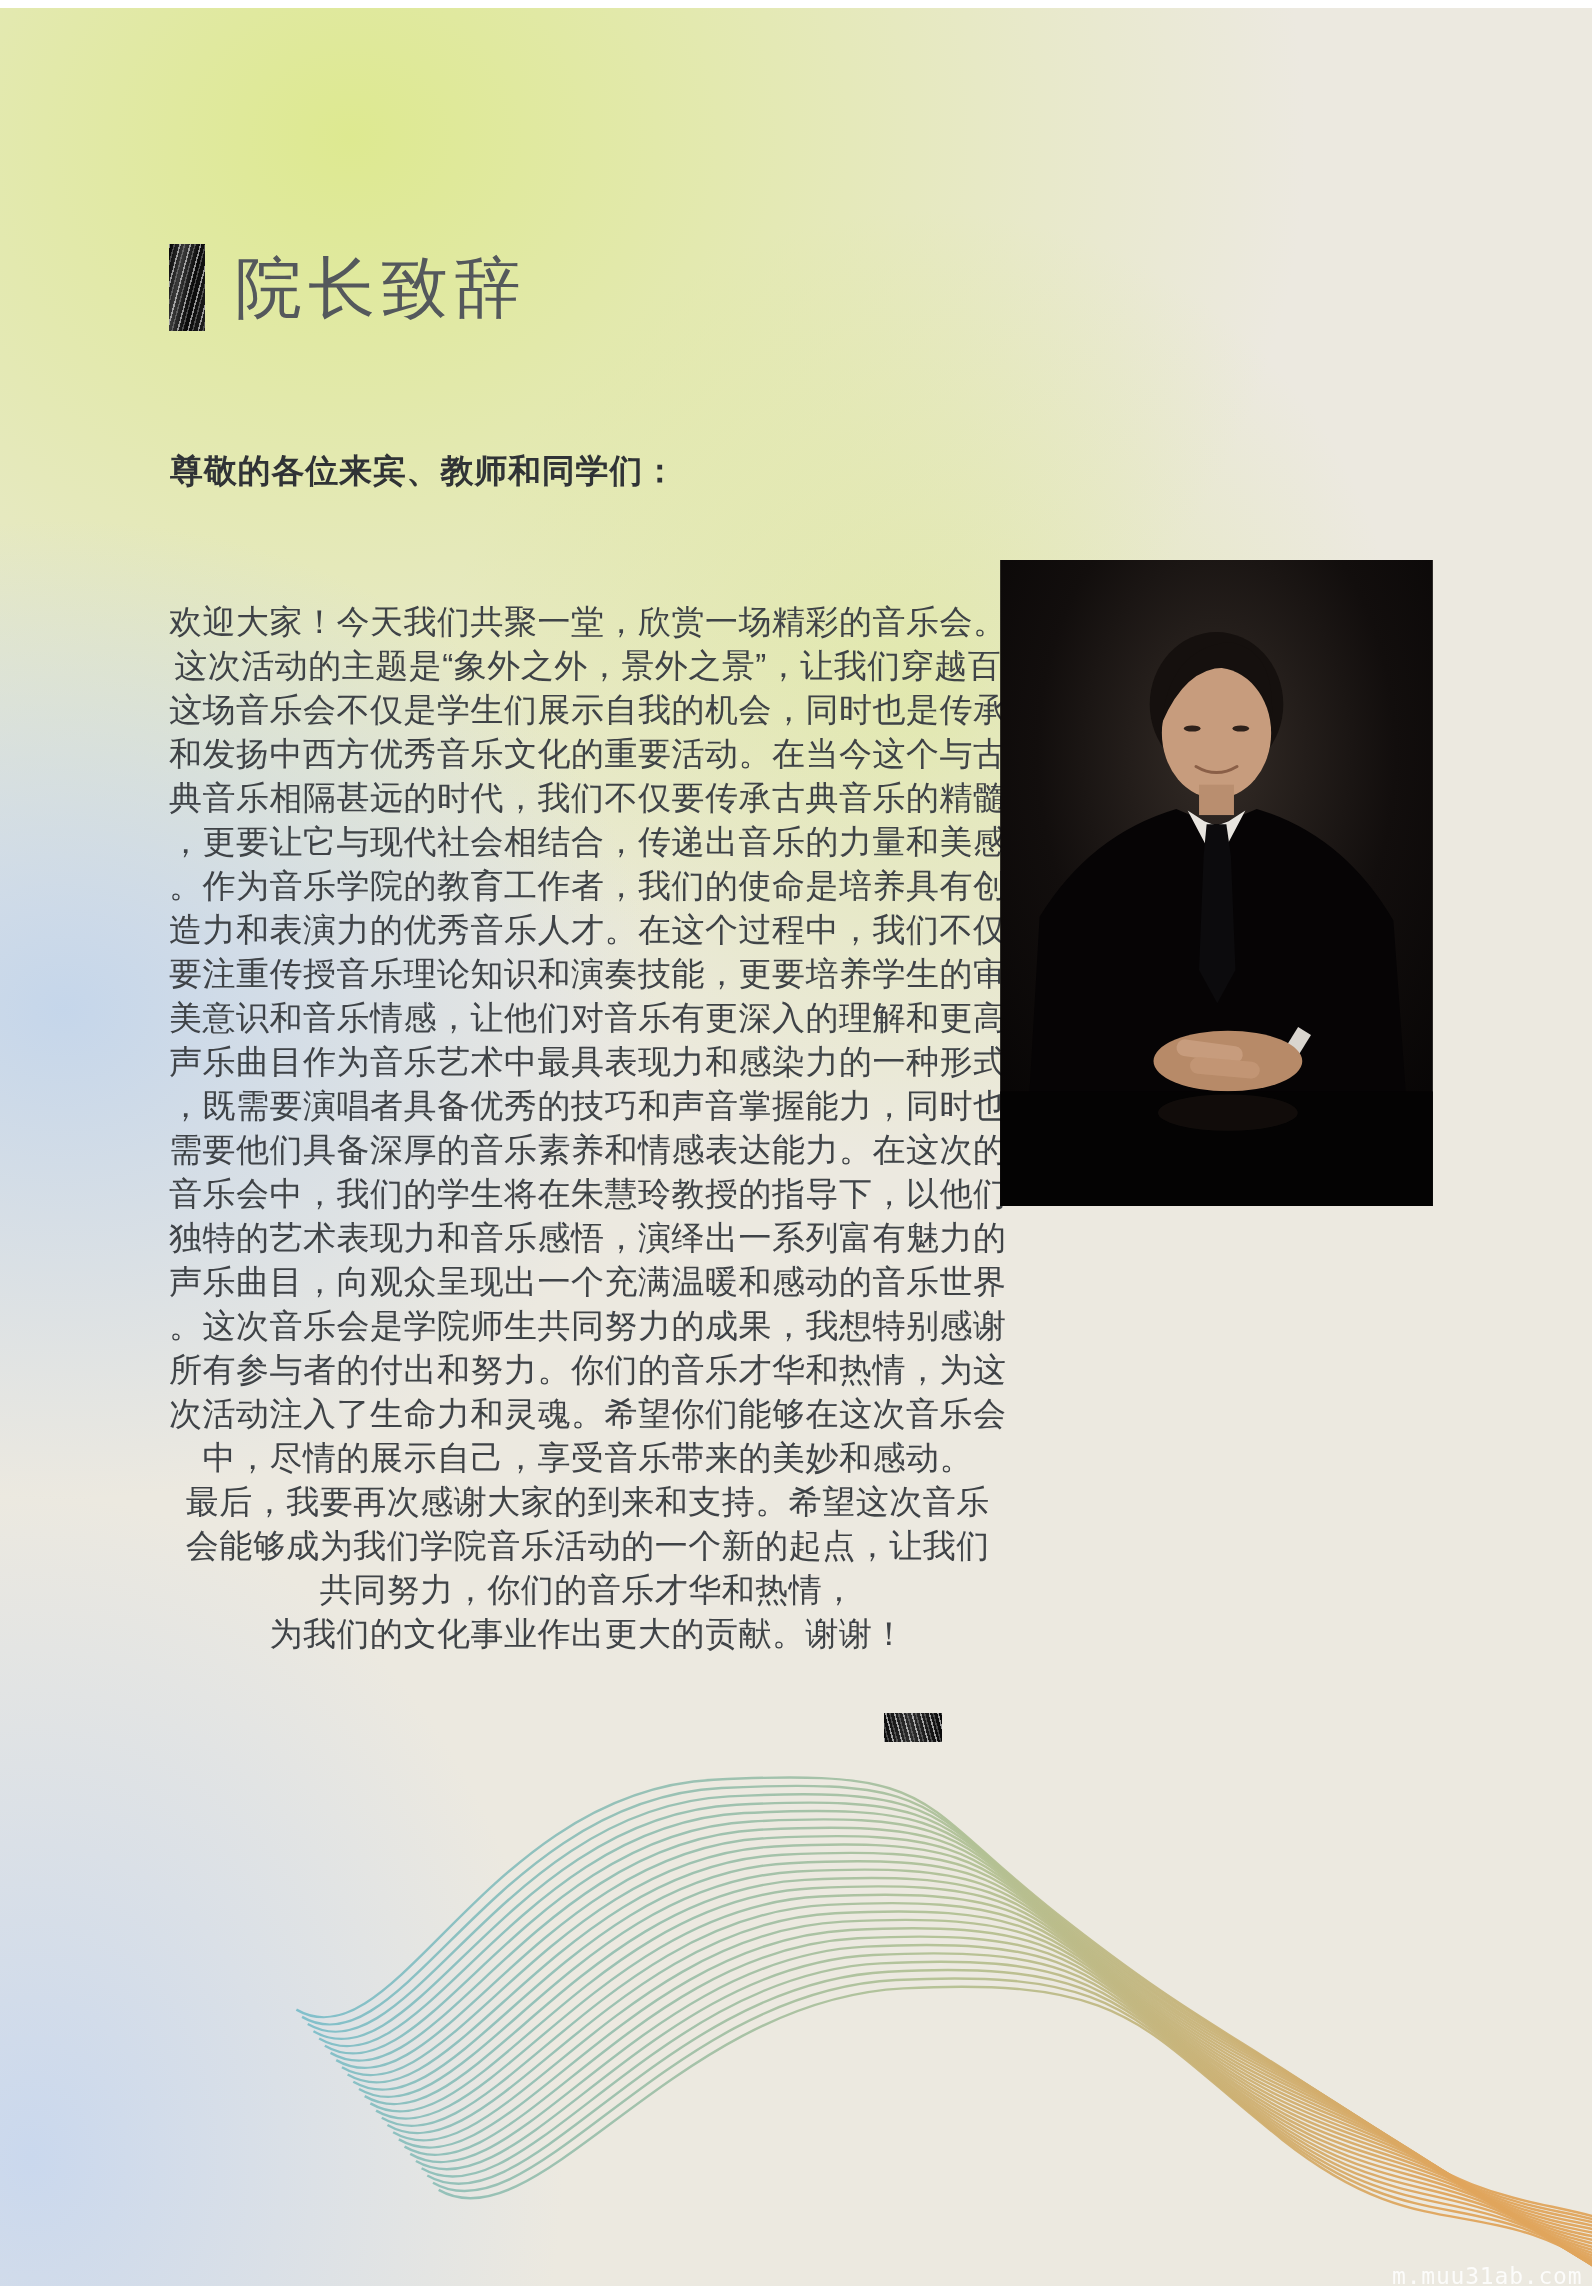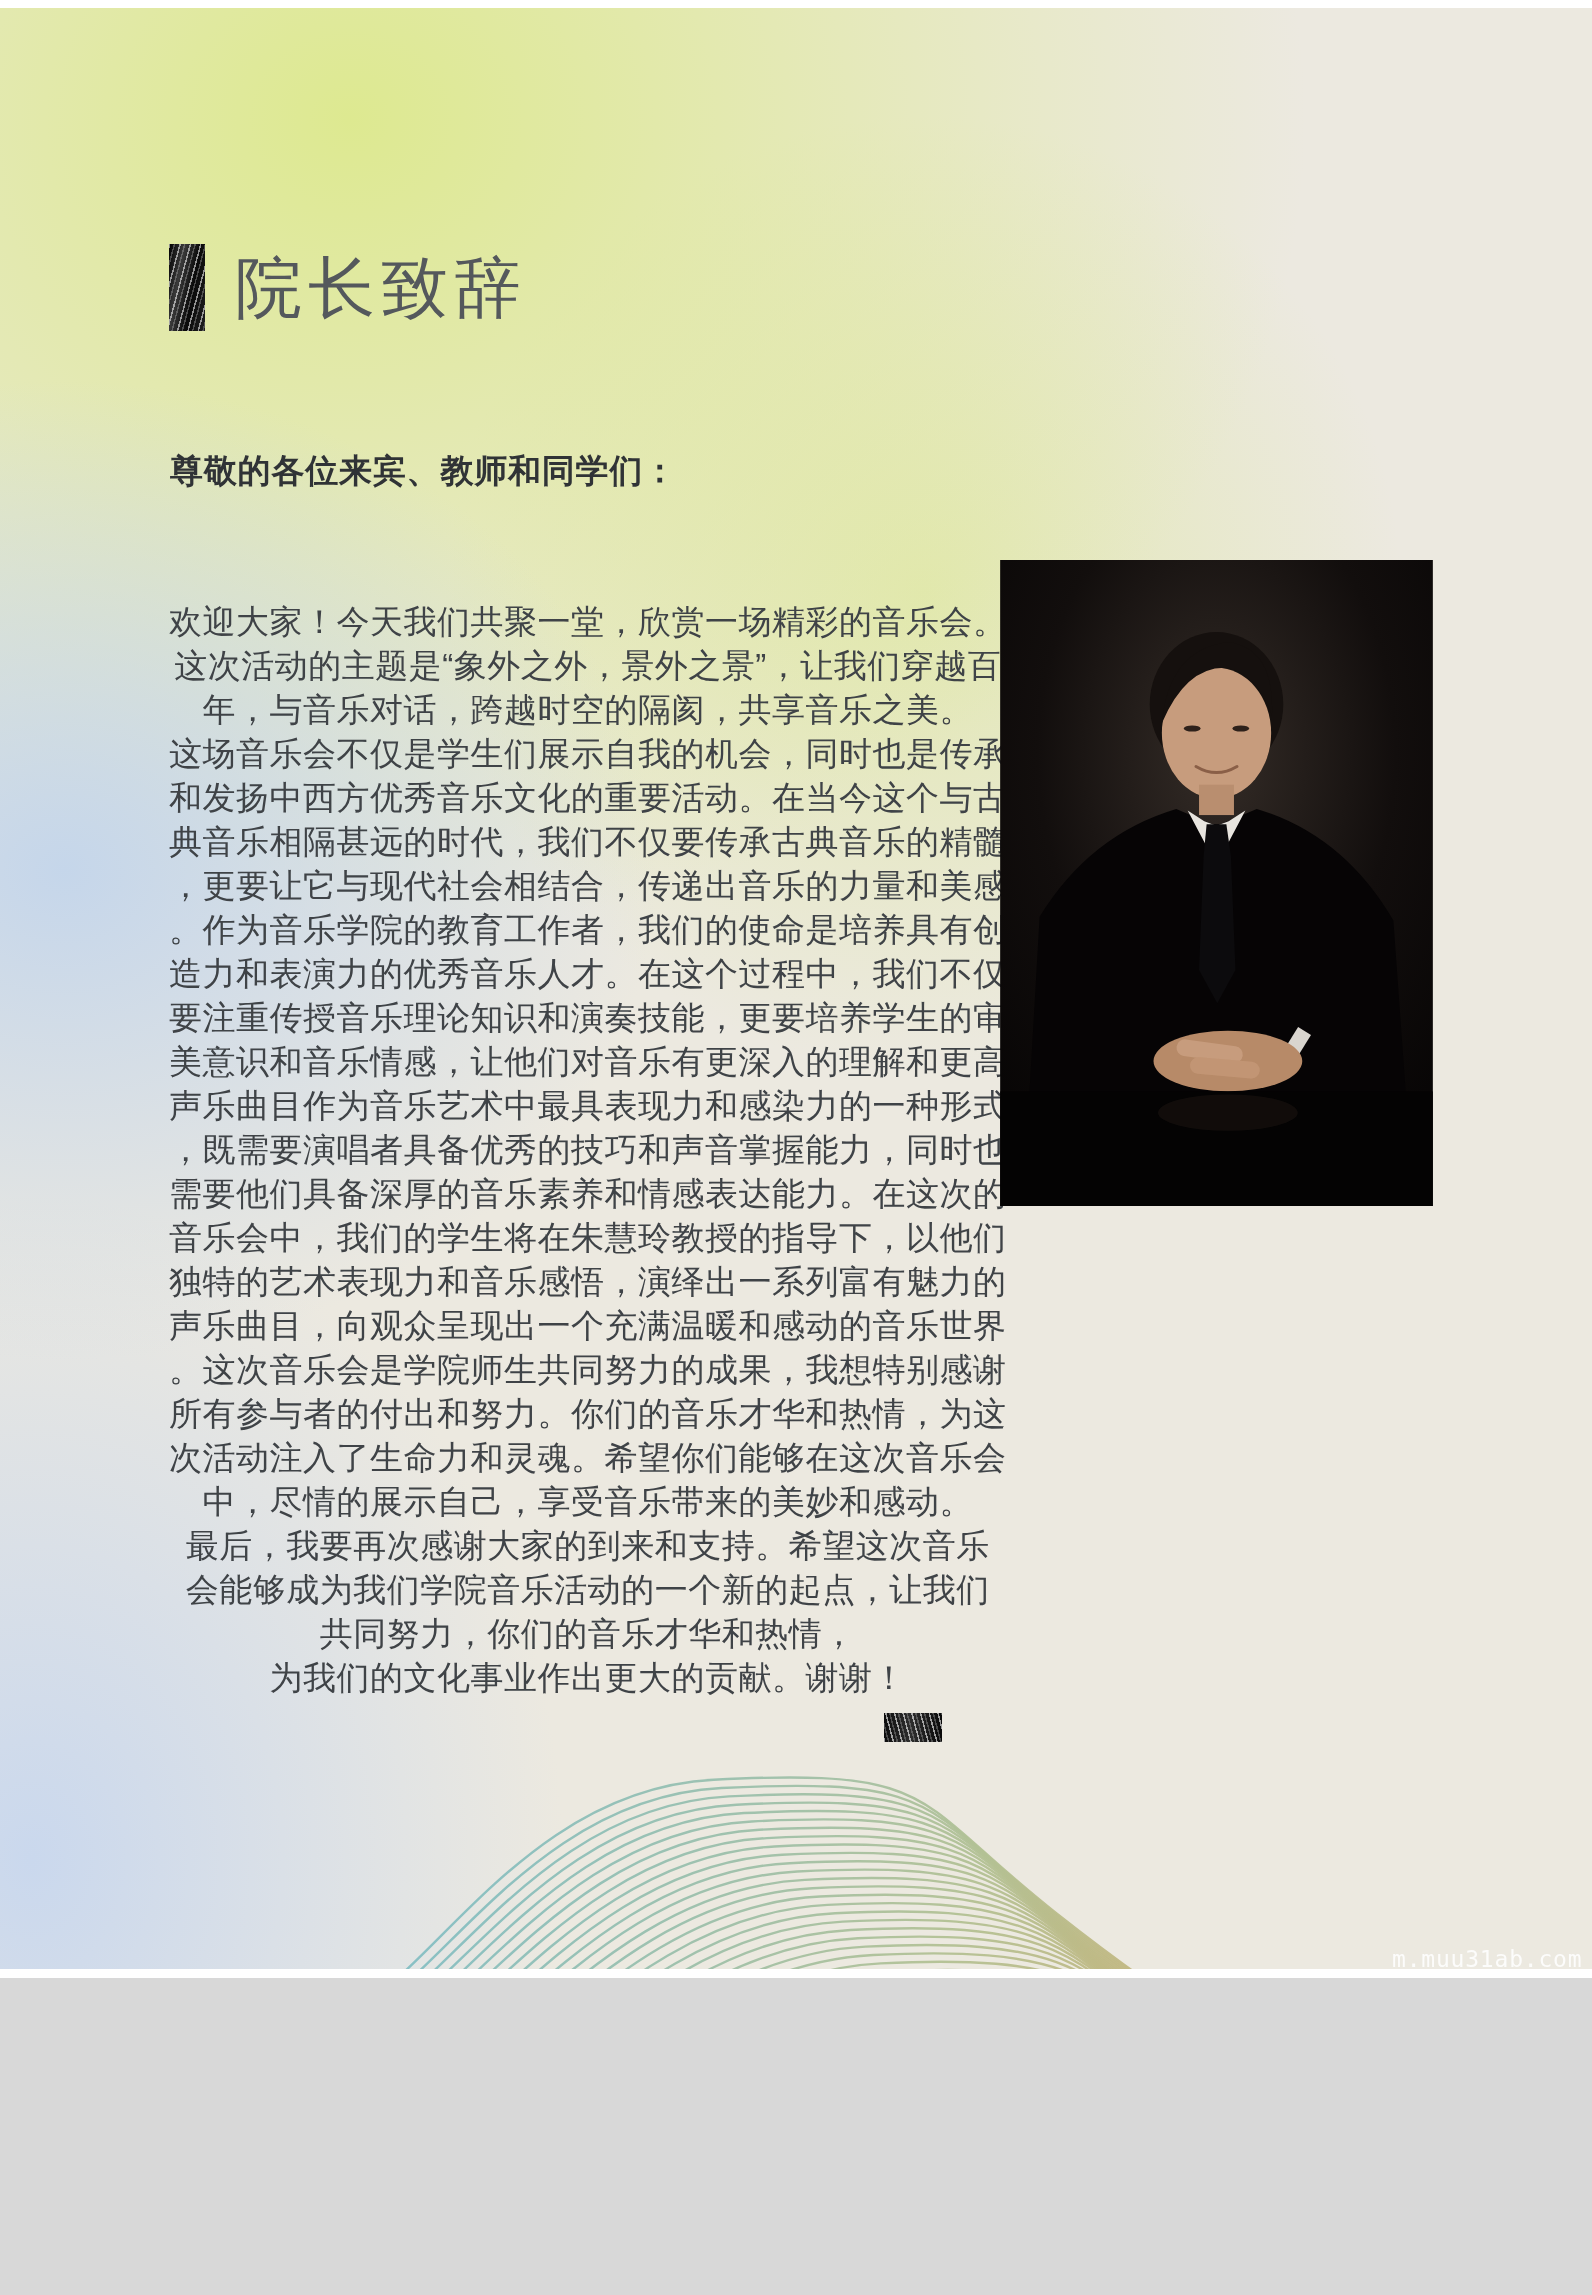--- a/index.html
+++ b/index.html
@@ -1,18 +1,18 @@
 <!DOCTYPE html>
 <html style="font-size:12px"><head>
 <meta charset="utf-8">
 <style>
   html,body{margin:0;padding:0;background:#d8d8d8;}
   .page{
     position:relative;
-    width:1593px;height:1978px;
+    width:1593px;height:2295px;
     overflow:hidden;
     font-family:"Liberation Sans",sans-serif;
     background:
       radial-gradient(ellipse 873px 721px at 4% 44%, rgba(195,213,235,.95) 0%, rgba(195,213,235,0) 68%),
       radial-gradient(ellipse 759px 949px at 2% 94%, rgba(200,215,238,.95) 0%, rgba(200,215,238,0) 70%),
       radial-gradient(ellipse 1328px 1139px at 22% 6%, rgba(221,233,143,.98) 0%, rgba(221,233,143,0) 72%),
       radial-gradient(ellipse 683px 683px at 58% 30%, rgba(218,231,140,.55) 0%, rgba(218,231,140,0) 70%),
       #ece9e0;
   }
   .edge{position:absolute;left:0;width:100%;background:#ffffff;}
@@ -214,21 +214,20 @@
   <div class="title-row">
     <div class="title-marker"></div>
     <h1 class="page-title">院长致辞</h1>
   </div>
 
   <div class="greeting">尊敬的各位来宾、教师和同学们：</div>
 
   <div class="speech">
       <div class="speech-line">欢迎大家！今天我们共聚一堂，欣赏一场精彩的音乐会。</div>
       <div class="speech-line">这次活动的主题是“象外之外，景外之景”，让我们穿越百</div>
-      <div class="speech-line">年，与音乐对话，跨越时空的隔阂，共享音乐之美。</div>
       <div class="speech-line">这场音乐会不仅是学生们展示自我的机会，同时也是传承</div>
       <div class="speech-line">和发扬中西方优秀音乐文化的重要活动。在当今这个与古</div>
       <div class="speech-line">典音乐相隔甚远的时代，我们不仅要传承古典音乐的精髓</div>
       <div class="speech-line">，更要让它与现代社会相结合，传递出音乐的力量和美感</div>
       <div class="speech-line">。作为音乐学院的教育工作者，我们的使命是培养具有创</div>
       <div class="speech-line">造力和表演力的优秀音乐人才。在这个过程中，我们不仅</div>
       <div class="speech-line">要注重传授音乐理论知识和演奏技能，更要培养学生的审</div>
       <div class="speech-line">美意识和音乐情感，让他们对音乐有更深入的理解和更高</div>
       <div class="speech-line">声乐曲目作为音乐艺术中最具表现力和感染力的一种形式</div>
       <div class="speech-line">，既需要演唱者具备优秀的技巧和声音掌握能力，同时也</div>

